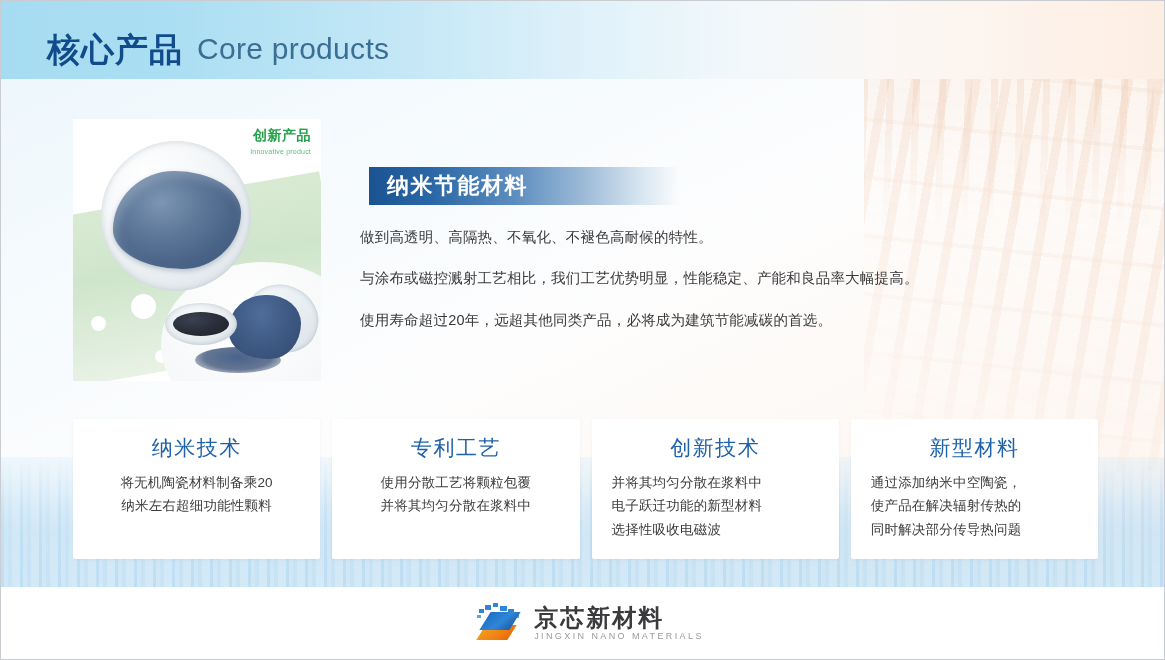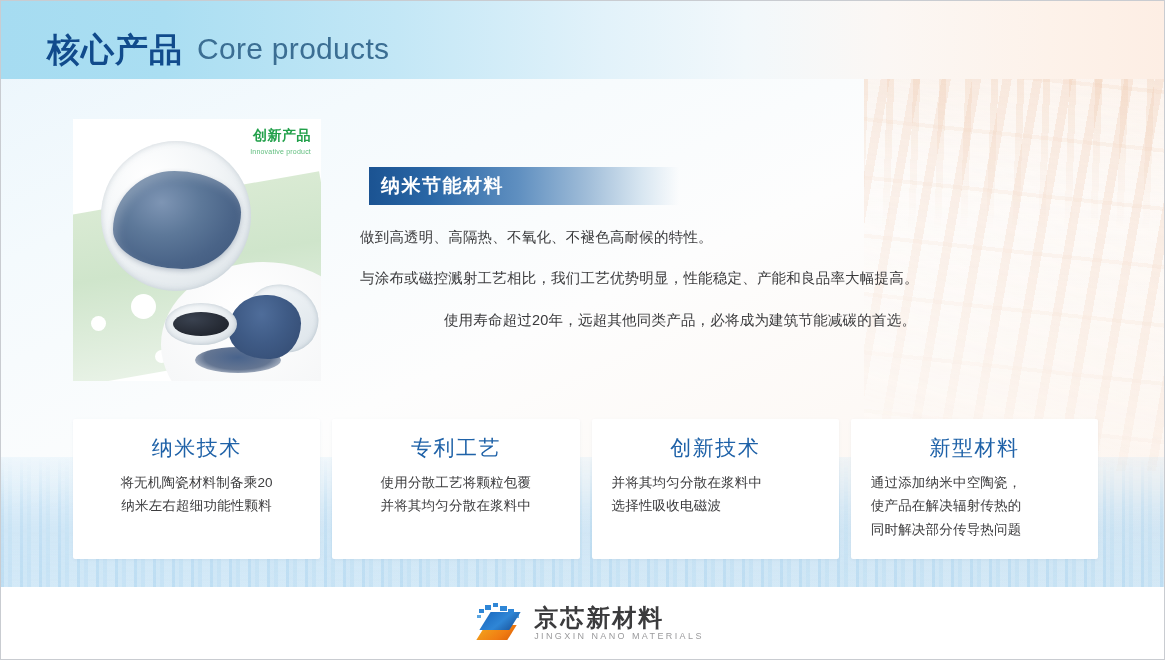--- a/index.html
+++ b/index.html
@@ -178,34 +178,34 @@
   }
 
   
   .feature-banner {
     position: absolute; left: 368px; top: 166px;
     width: 310px; height: 38px;
     background: linear-gradient(90deg, #1b5392 0%, #2a67a6 20%, #5f8fc0 48%, #9fbcd8 70%, #d8e6f1 88%, rgba(248,251,253,0) 100%);
     display: flex; align-items: center;
   }
   .feature-banner-text {
-    color: #ffffff; font-size: 19px; font-weight: bold;
-    letter-spacing: 1.5px; padding-left: 12px;
+    color: #ffffff; font-size: 22px; font-weight: bold;
+    letter-spacing: 1.5px; padding-left: 18px;
   }
 
   
   .paragraphs {
     position: absolute; left: 359px; top: 228px; width: 640px;
   }
   .paragraphs p {
     margin: 0 0 24px 0;
     font-size: 14.5px; color: #3a3a3c; line-height: 1.2;
     letter-spacing: .2px;
   }
-  .paragraphs p:last-child { margin-bottom: 0; text-align: center; }
+  .paragraphs p:last-child { margin-bottom: 0; }
 
   
   .cards {
     position: absolute; left: 72px; top: 418px;
     width: 1025px; height: 140px;
     display: flex; gap: 12px;
   }
   .card {
     flex: 1 1 0;
     background: #ffffff;
@@ -328,20 +328,21 @@
       <div class="card-body center">
         <div>使用分散工艺将颗粒包覆</div>
         <div>并将其均匀分散在浆料中</div>
       </div>
     </div>
 
     <div class="card">
       <div class="card-title">创新技术</div>
       <div class="card-body left">
         <div>并将其均匀分散在浆料中</div>
+        <div>电子跃迁功能的新型材料</div>
         <div>选择性吸收电磁波</div>
       </div>
     </div>
 
     <div class="card">
       <div class="card-title">新型材料</div>
       <div class="card-body left">
         <div>通过添加纳米中空陶瓷，</div>
         <div>使产品在解决辐射传热的</div>
         <div>同时解决部分传导热问题</div>

